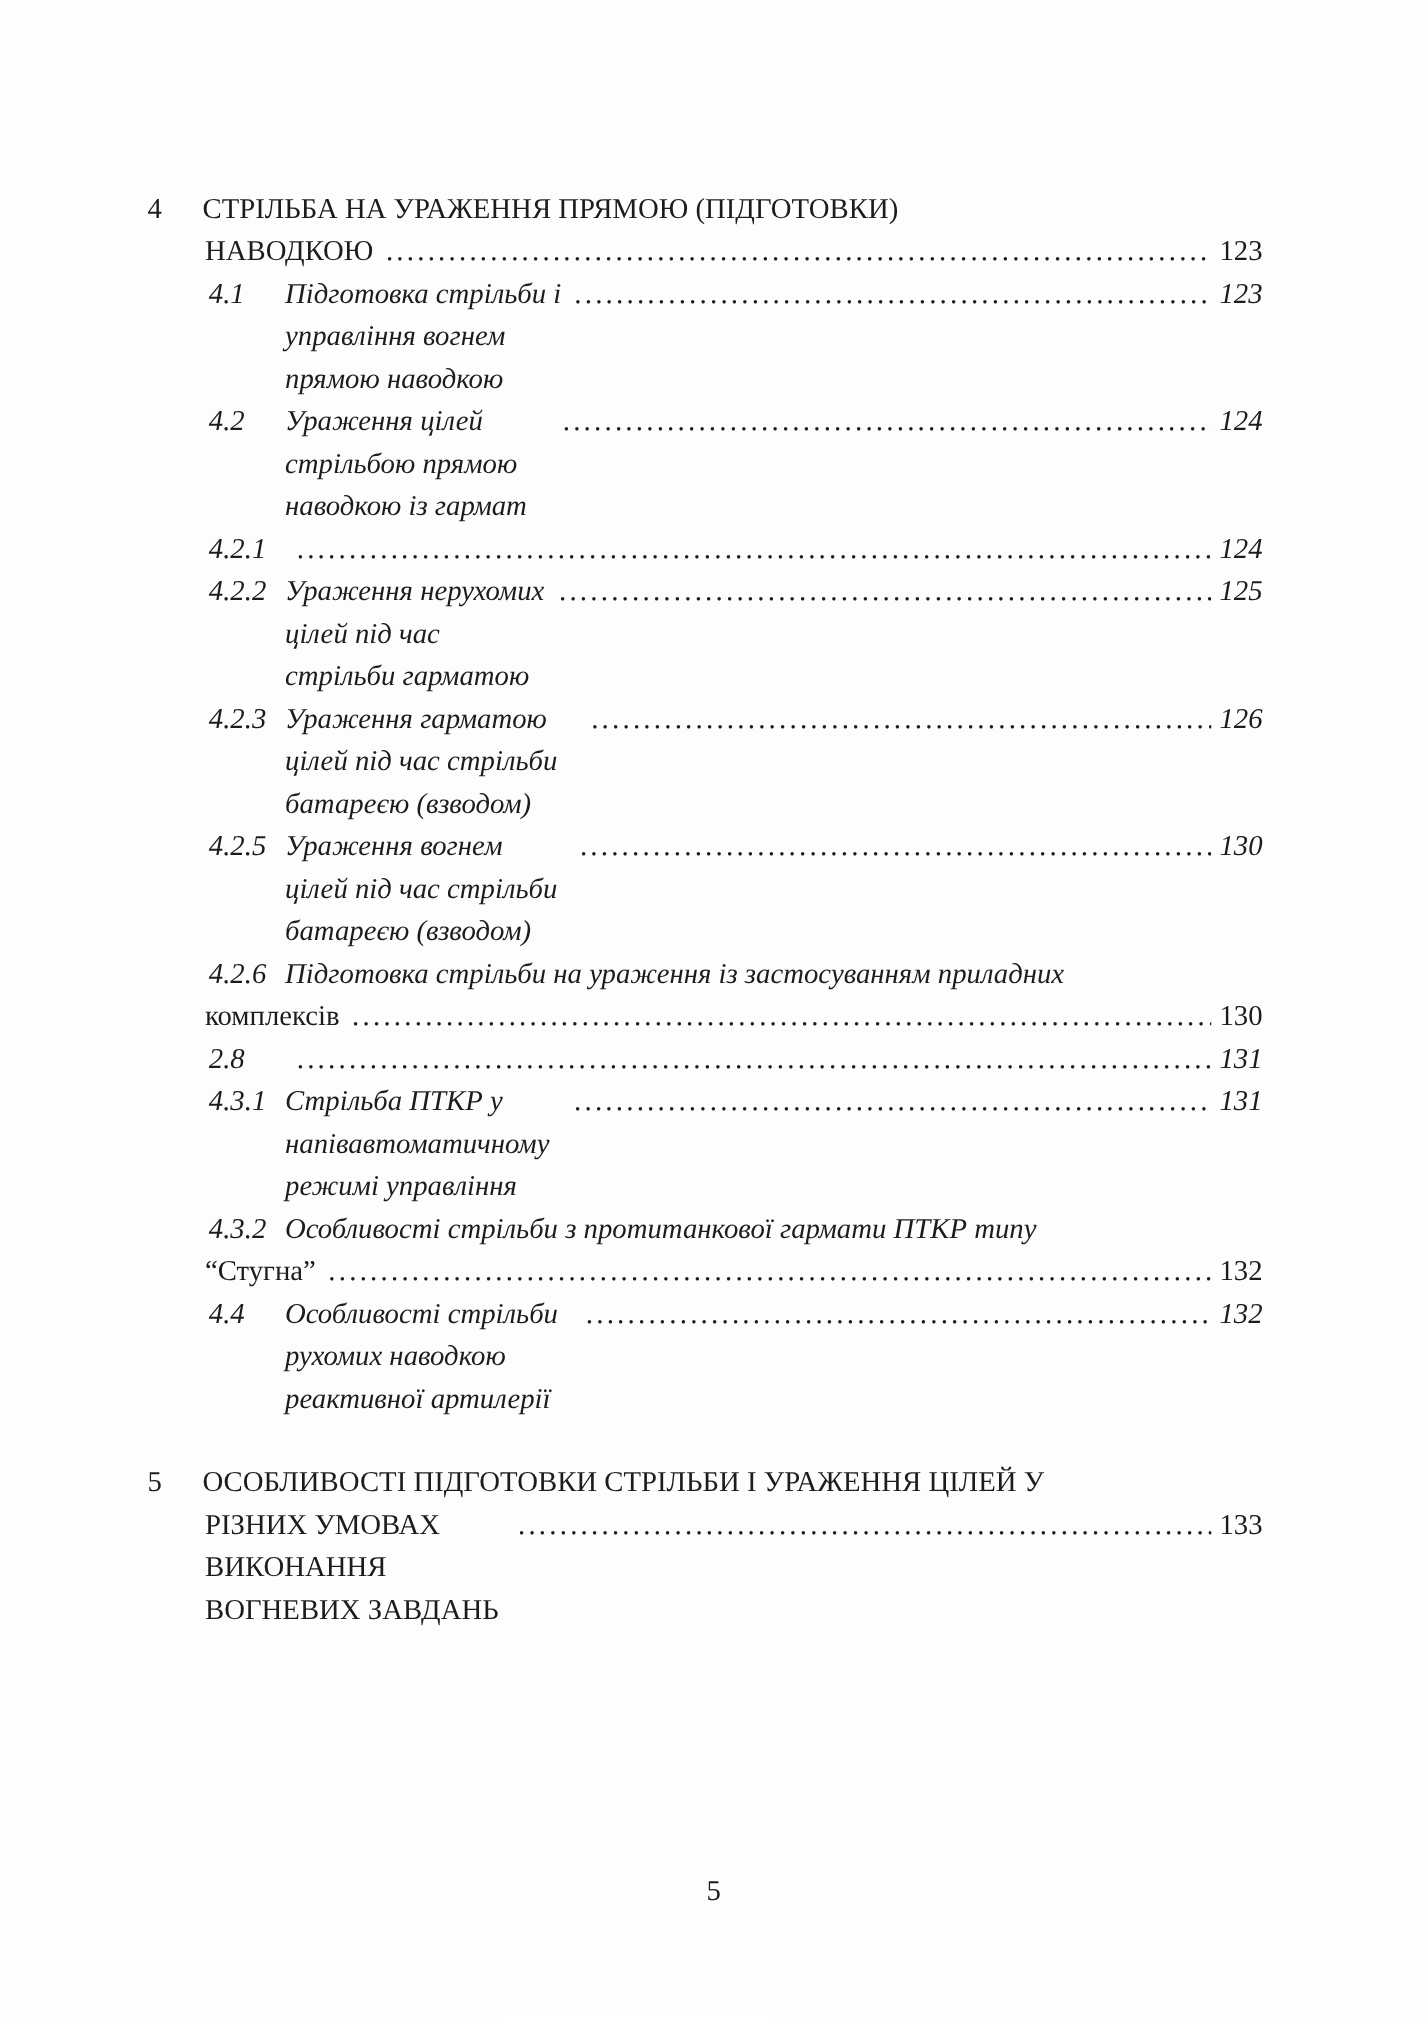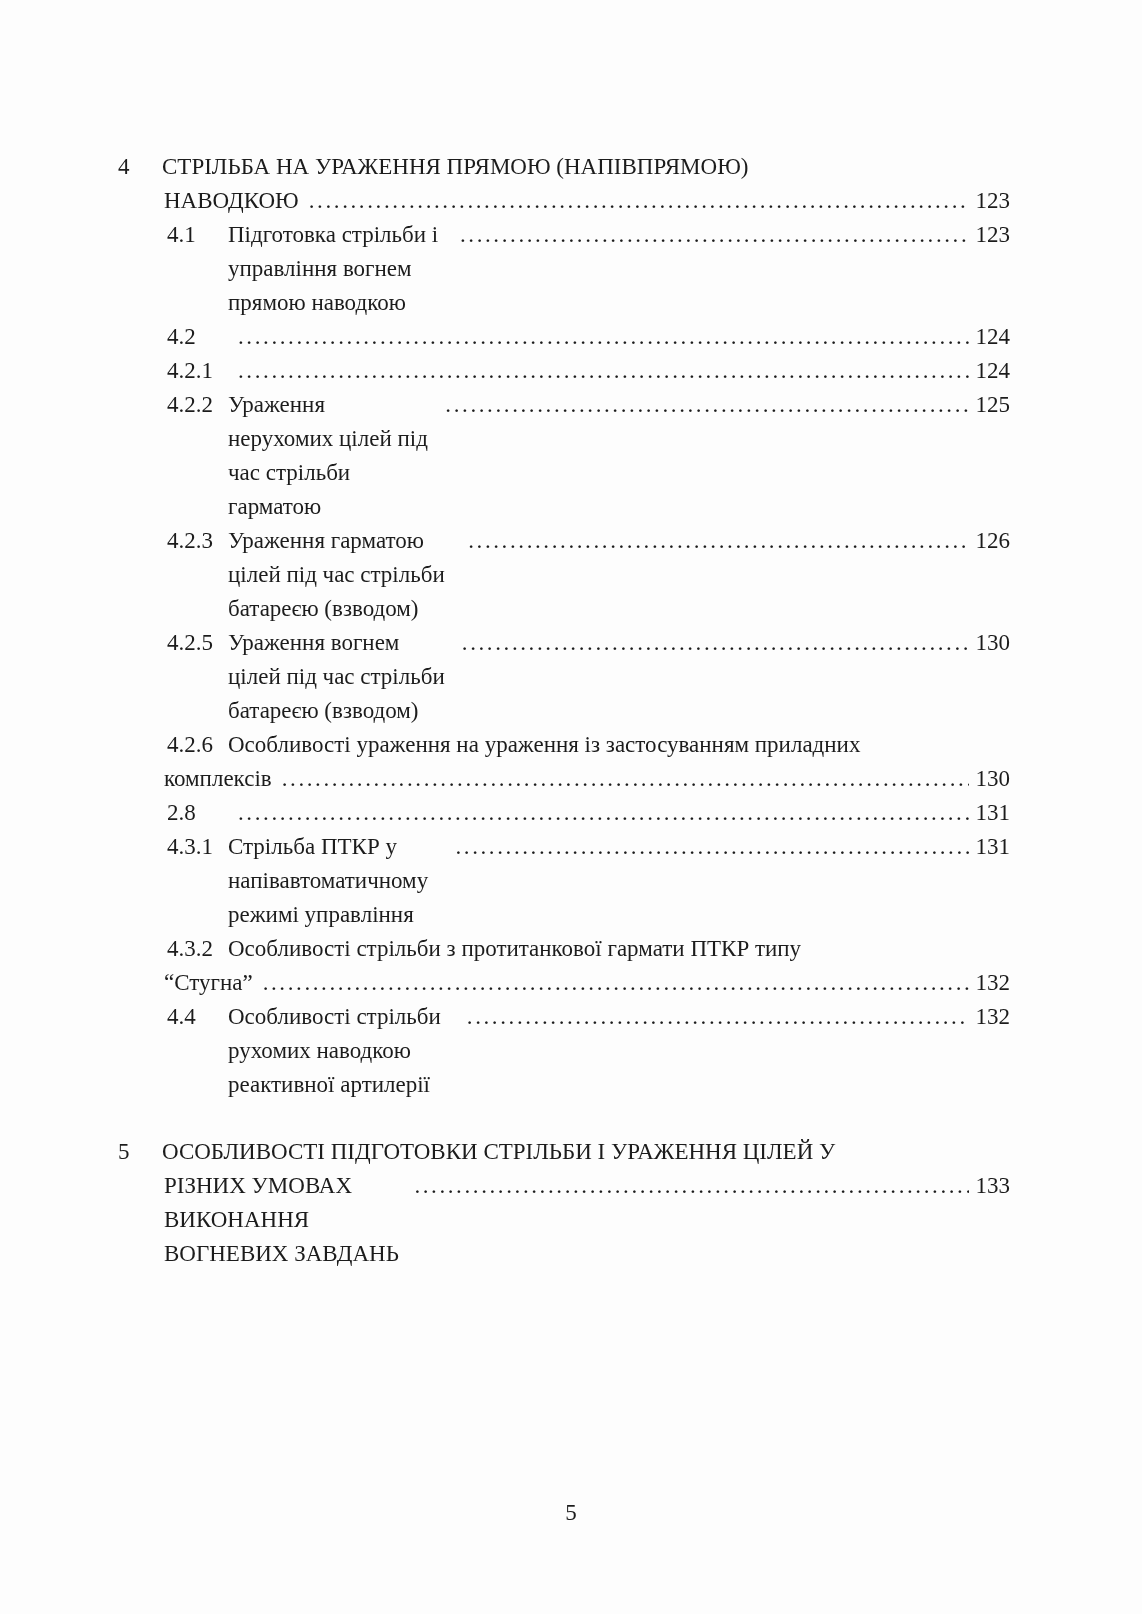--- a/index.html
+++ b/index.html
@@ -28,21 +28,21 @@
   .toc-section + .toc-section { margin-top: 33px; }
 
   .line {
     display: flex;
     align-items: baseline;
   }
   .line .num {
     flex: 0 0 auto;
   }
   .line.chapter .num { width: 44px; }
-  .line.sub { padding-left: 49px; }
+  .line.sub { padding-left: 49px; font-style: italic; }
   .line.sub .num { width: 61px; }
   .line.cont { padding-left: 46px; }
 
   .line .text {
     flex: 0 1 auto;
   }
   .line .dots {
     flex: 1 1 auto;
     min-width: 0;
     overflow: hidden;
@@ -70,35 +70,36 @@
   }
 </style>
 </head>
 <body>
 
 <div class="page">
   <main class="toc" id="toc">
       <section class="toc-section">
         <div class="line chapter">
           <span class="num">4</span>
-          <span class="text">СТРІЛЬБА НА УРАЖЕННЯ ПРЯМОЮ (НАПІВПРЯМОЮ)</span>
+          <span class="text">СТРІЛЬБА НА УРАЖЕННЯ ПРЯМОЮ (ПІДГОТОВКИ)</span>
         </div>
         <div class="line cont">
           <span class="text">НАВОДКОЮ</span>
           <span class="dots"></span>
           <span class="pagenum">123</span>
         </div>
         <div class="line sub">
           <span class="num">4.1</span>
           <span class="text">Підготовка стрільби і управління вогнем прямою наводкою</span>
           <span class="dots"></span>
           <span class="pagenum">123</span>
         </div>
         <div class="line sub">
           <span class="num">4.2</span>
+          <span class="text">Ураження цілей стрільбою прямою наводкою із гармат</span>
           <span class="dots"></span>
           <span class="pagenum">124</span>
         </div>
         <div class="line sub">
           <span class="num">4.2.1</span>
           <span class="dots"></span>
           <span class="pagenum">124</span>
         </div>
         <div class="line sub">
           <span class="num">4.2.2</span>
@@ -113,21 +114,21 @@
           <span class="pagenum">126</span>
         </div>
         <div class="line sub">
           <span class="num">4.2.5</span>
           <span class="text">Ураження вогнем цілей під час стрільби батареєю (взводом)</span>
           <span class="dots"></span>
           <span class="pagenum">130</span>
         </div>
         <div class="line sub">
           <span class="num">4.2.6</span>
-          <span class="text">Особливості ураження на ураження із застосуванням приладних</span>
+          <span class="text">Підготовка стрільби на ураження із застосуванням приладних</span>
         </div>
         <div class="line cont">
           <span class="text">комплексів</span>
           <span class="dots"></span>
           <span class="pagenum">130</span>
         </div>
         <div class="line sub">
           <span class="num">2.8</span>
           <span class="dots"></span>
           <span class="pagenum">131</span>

